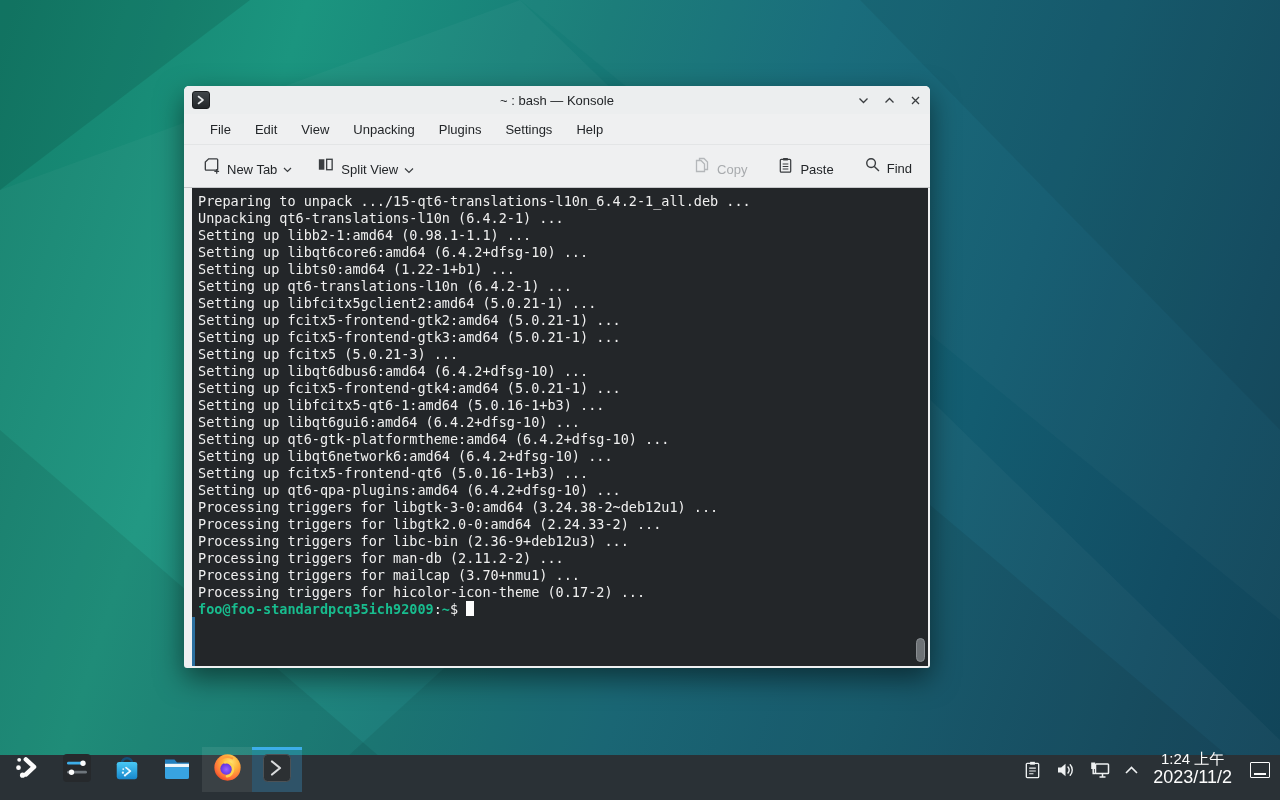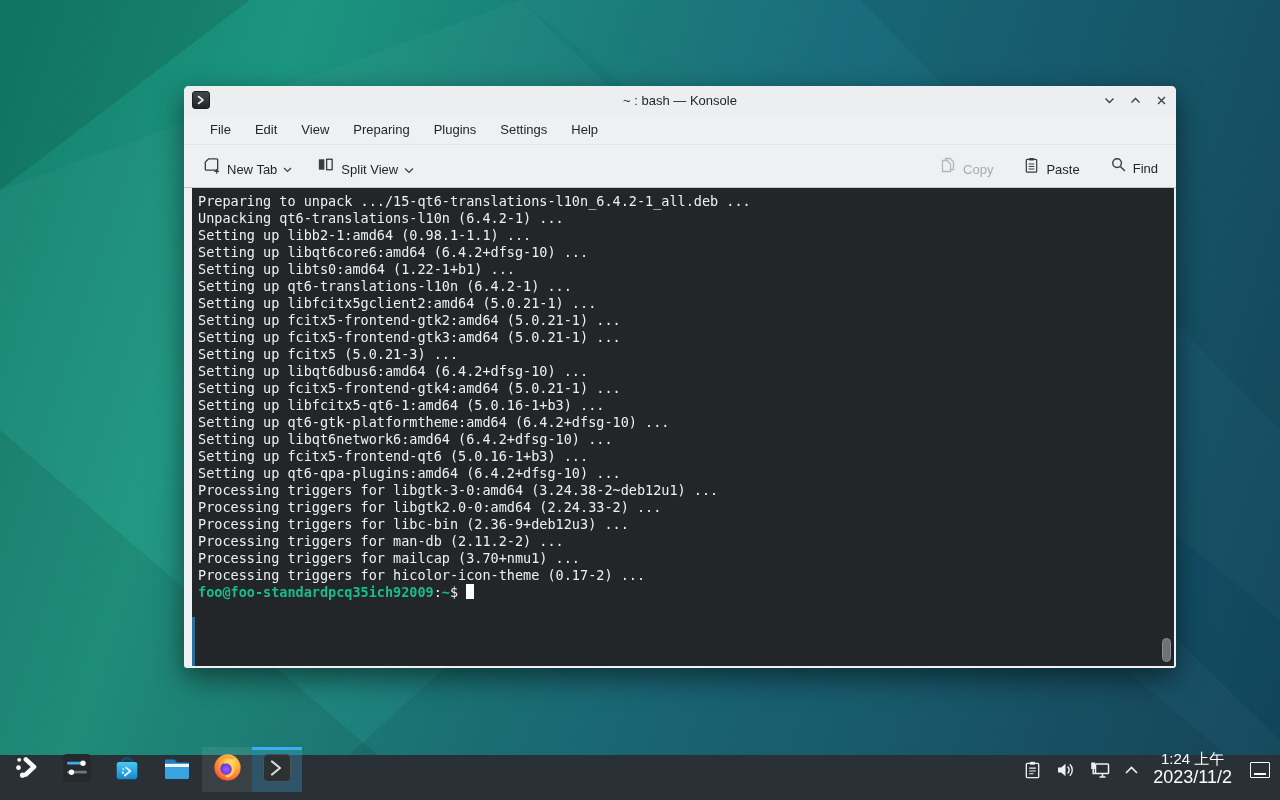--- a/index.html
+++ b/index.html
@@ -10,21 +10,21 @@
   .desktop {
     position:relative; width:1280px; height:800px;
     background: linear-gradient(108deg,
       #14806c 0%, #1b957f 20%, #177a77 40%, #156a79 55%,
       #135c70 72%, #124d63 88%, #114458 100%);
   }
   .wallpaper-shapes { position:absolute; inset:0; width:100%; height:100%; }
 
   
   .window {
-    position:absolute; left:184px; top:86px; width:992px; height:582px;
+    position:absolute; left:184px; top:86px; width:746px; height:582px;
     background:#eff0f1; border-radius:5px 5px 3px 3px;
     box-shadow:0 10px 28px rgba(0,0,0,0.5);
     display:flex; flex-direction:column;
   }
   .titlebar {
     height:28px; display:flex; align-items:center; position:relative;
     padding:0 8px; border-radius:5px 5px 0 0; background:#eceeef;
   }
   .title-icon {
     width:18px; height:18px; border-radius:3px;
@@ -147,21 +147,21 @@
               <path d="M3 3 L10 10 M10 3 L3 10" fill="none" stroke="#3b3e41" stroke-width="1.3"></path>
             </svg>
         </div>
       </div>
     </div>
 
     <div class="menubar">
         <span class="menu-item">File</span>
         <span class="menu-item">Edit</span>
         <span class="menu-item">View</span>
-        <span class="menu-item">Preparing</span>
+        <span class="menu-item">Unpacking</span>
         <span class="menu-item">Plugins</span>
         <span class="menu-item">Settings</span>
         <span class="menu-item">Help</span>
       </div>
 
     <div class="toolbar">
       <div class="tb-btn">
         <span>
           <svg width="19" height="19" viewBox="0 0 20 20">
               <path d="M7 4 H15.5 a1 1 0 0 1 1 1 V15 a1 1 0 0 1 -1 1 H4.5 a1 1 0 0 1 -1 -1 V7.5 Z" fill="none" stroke="#3a3d40" stroke-width="1.4"></path>
@@ -229,20 +229,21 @@
           <div class="tline">Setting up libqt6core6:amd64 (6.4.2+dfsg-10) ...</div>
           <div class="tline">Setting up libts0:amd64 (1.22-1+b1) ...</div>
           <div class="tline">Setting up qt6-translations-l10n (6.4.2-1) ...</div>
           <div class="tline">Setting up libfcitx5gclient2:amd64 (5.0.21-1) ...</div>
           <div class="tline">Setting up fcitx5-frontend-gtk2:amd64 (5.0.21-1) ...</div>
           <div class="tline">Setting up fcitx5-frontend-gtk3:amd64 (5.0.21-1) ...</div>
           <div class="tline">Setting up fcitx5 (5.0.21-3) ...</div>
           <div class="tline">Setting up libqt6dbus6:amd64 (6.4.2+dfsg-10) ...</div>
           <div class="tline">Setting up fcitx5-frontend-gtk4:amd64 (5.0.21-1) ...</div>
           <div class="tline">Setting up libfcitx5-qt6-1:amd64 (5.0.16-1+b3) ...</div>
+          <div class="tline">Setting up libqt6gui6:amd64 (6.4.2+dfsg-10) ...</div>
           <div class="tline">Setting up qt6-gtk-platformtheme:amd64 (6.4.2+dfsg-10) ...</div>
           <div class="tline">Setting up libqt6network6:amd64 (6.4.2+dfsg-10) ...</div>
           <div class="tline">Setting up fcitx5-frontend-qt6 (5.0.16-1+b3) ...</div>
           <div class="tline">Setting up qt6-qpa-plugins:amd64 (6.4.2+dfsg-10) ...</div>
           <div class="tline">Processing triggers for libgtk-3-0:amd64 (3.24.38-2~deb12u1) ...</div>
           <div class="tline">Processing triggers for libgtk2.0-0:amd64 (2.24.33-2) ...</div>
           <div class="tline">Processing triggers for libc-bin (2.36-9+deb12u3) ...</div>
           <div class="tline">Processing triggers for man-db (2.11.2-2) ...</div>
           <div class="tline">Processing triggers for mailcap (3.70+nmu1) ...</div>
           <div class="tline">Processing triggers for hicolor-icon-theme (0.17-2) ...</div>

